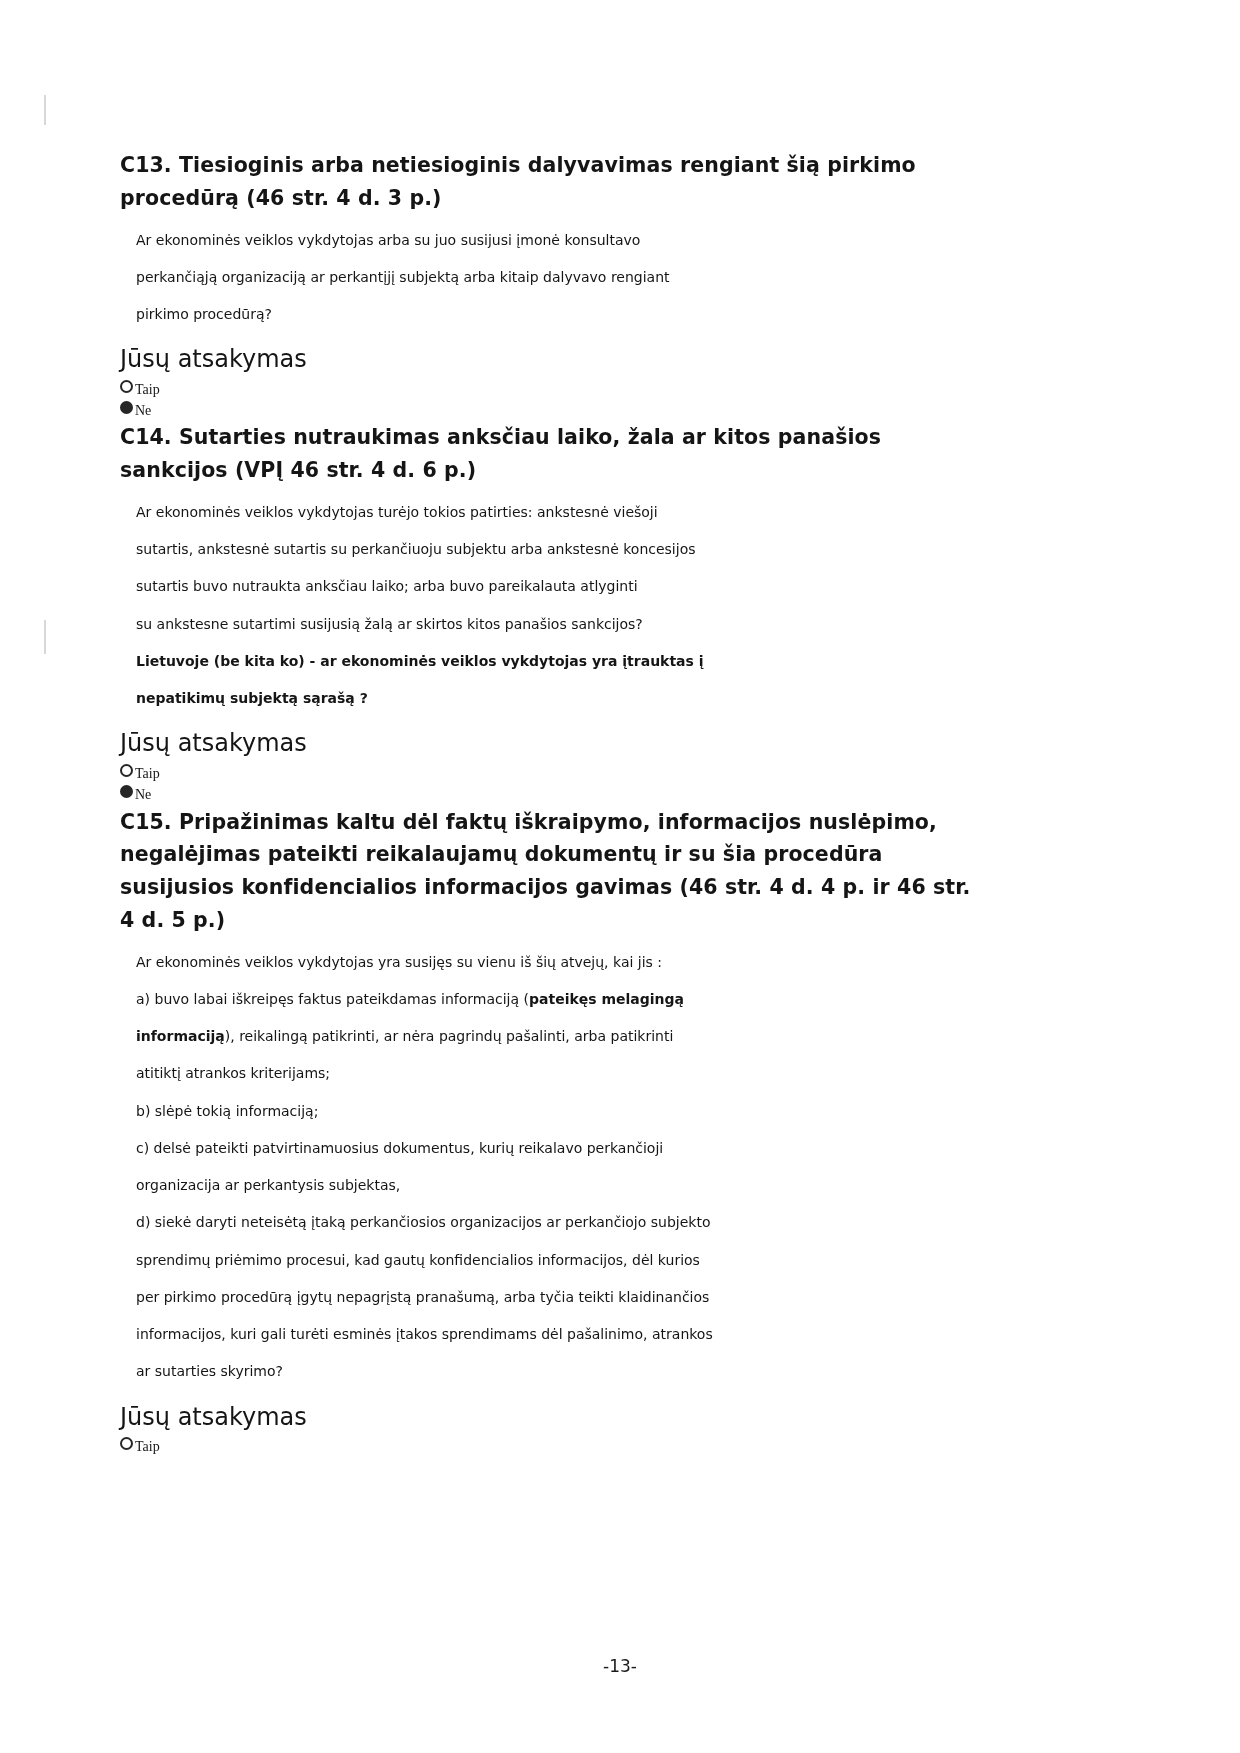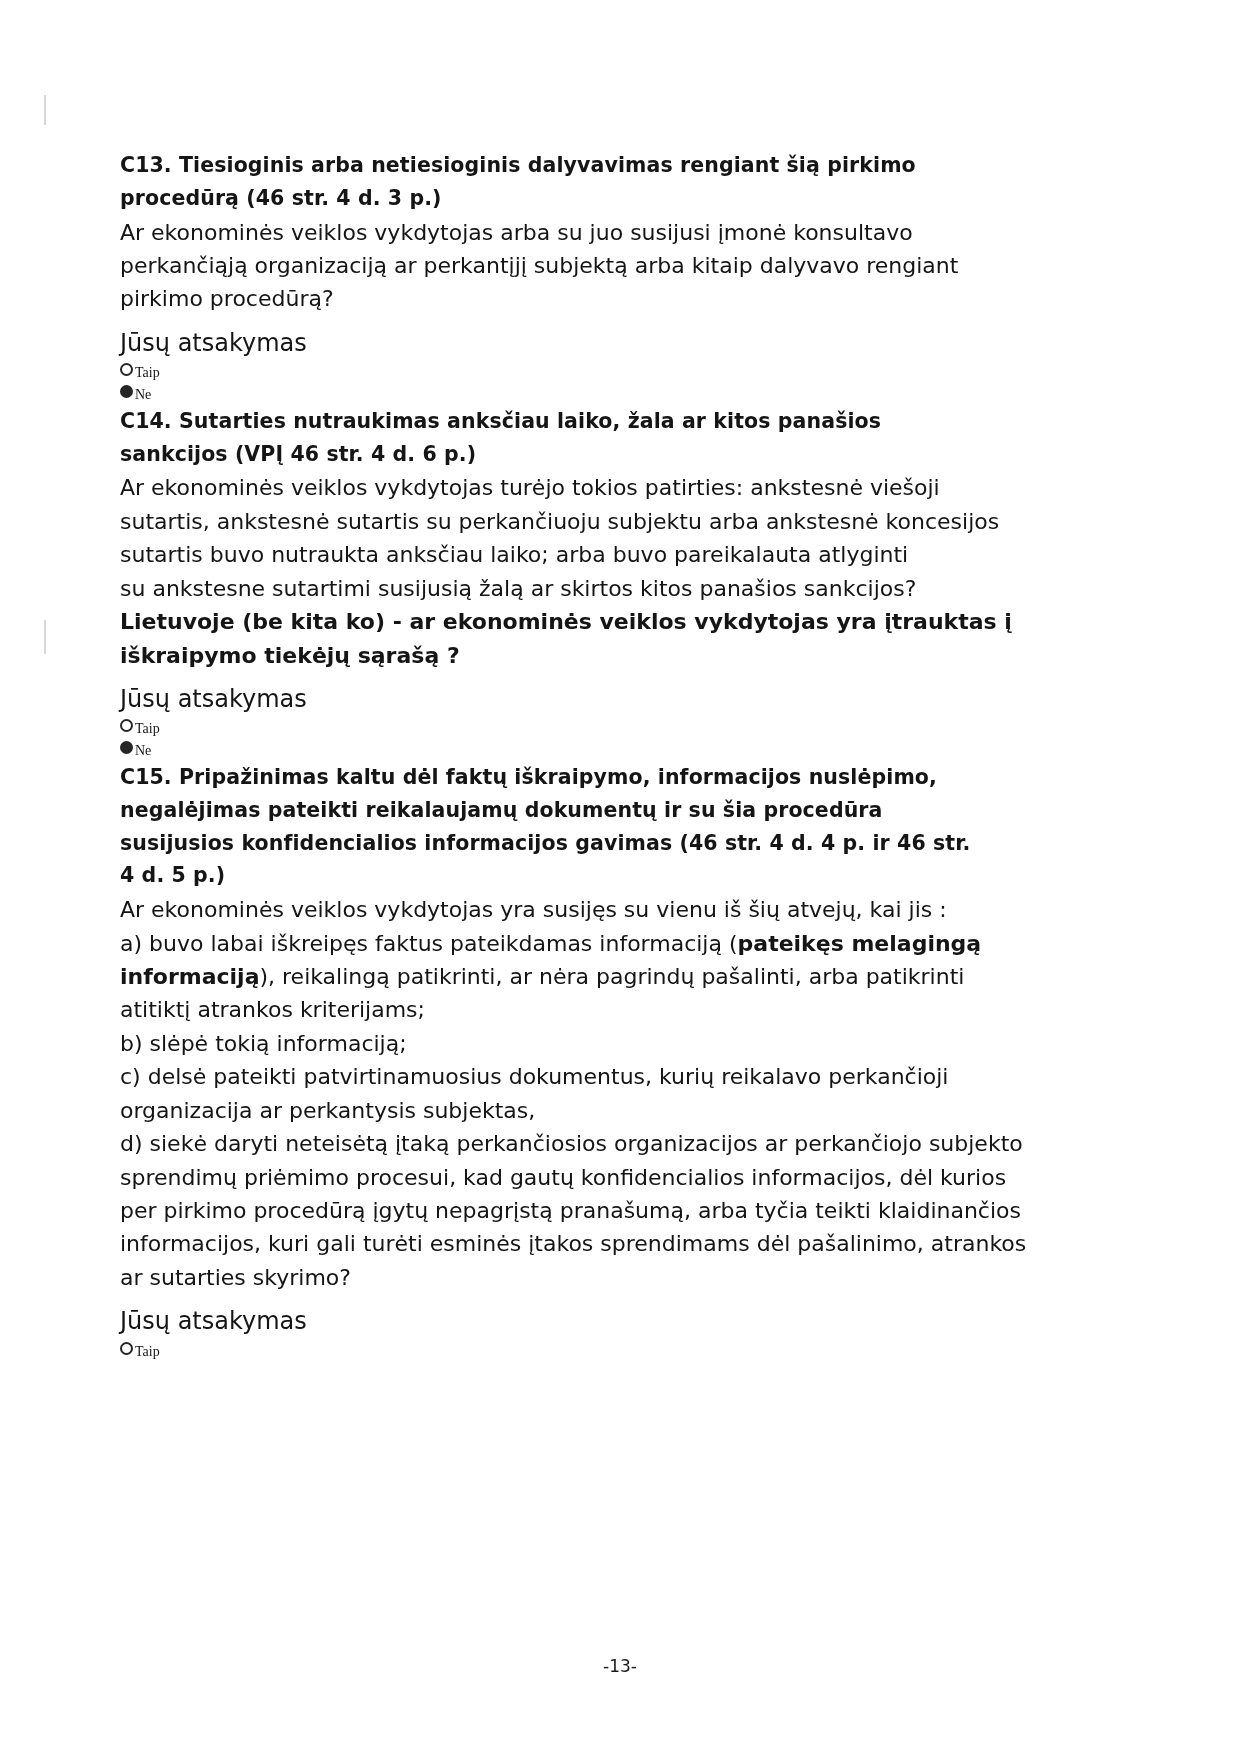--- a/index.html
+++ b/index.html
@@ -27,23 +27,23 @@
     color: #151515;
   }
   .q-title {
     font-weight: bold;
     font-size: 20.5px;
     line-height: 1.5;
     letter-spacing: 0.1px;
     margin: 0 0 2px 0;
   }
   .q-body {
-    font-size: 22px;
+    font-size: 14px;
     line-height: 1.52;
-    margin: 0;
+    margin: 16px;
   }
   .q-body.bold {
     font-weight: bold;
   }
   .answer-label {
     font-size: 24px;
     margin: 9px 0 2px 0;
   }
   .option {
     display: flex;
@@ -117,21 +117,21 @@
     </div>
 
     <div class="block">
       <div class="q-title">C14. Sutarties nutraukimas anksčiau laiko, žala ar kitos panašios</div>
       <div class="q-title">sankcijos (VPĮ 46 str. 4 d. 6 p.)</div>
       <div class="q-body">Ar ekonominės veiklos vykdytojas turėjo tokios patirties: ankstesnė viešoji</div>
       <div class="q-body">sutartis, ankstesnė sutartis su perkančiuoju subjektu arba ankstesnė koncesijos</div>
       <div class="q-body">sutartis buvo nutraukta anksčiau laiko; arba buvo pareikalauta atlyginti</div>
       <div class="q-body">su ankstesne sutartimi susijusią žalą ar skirtos kitos panašios sankcijos?</div>
       <div class="q-body bold">Lietuvoje (be kita ko) - ar ekonominės veiklos vykdytojas yra įtrauktas į</div>
-      <div class="q-body bold">iškraipymo tiekėjų sąrašą ?</div>
+      <div class="q-body bold">nepatikimų subjektą sąrašą ?</div>
       <div class="answer-label">Jūsų atsakymas</div>
       <div class="option">
         <span class="radio"></span>
         <span class="option-label">Taip</span>
       </div>
       <div class="option">
         <span class="radio checked"></span>
         <span class="option-label">Ne</span>
       </div>
     </div>

